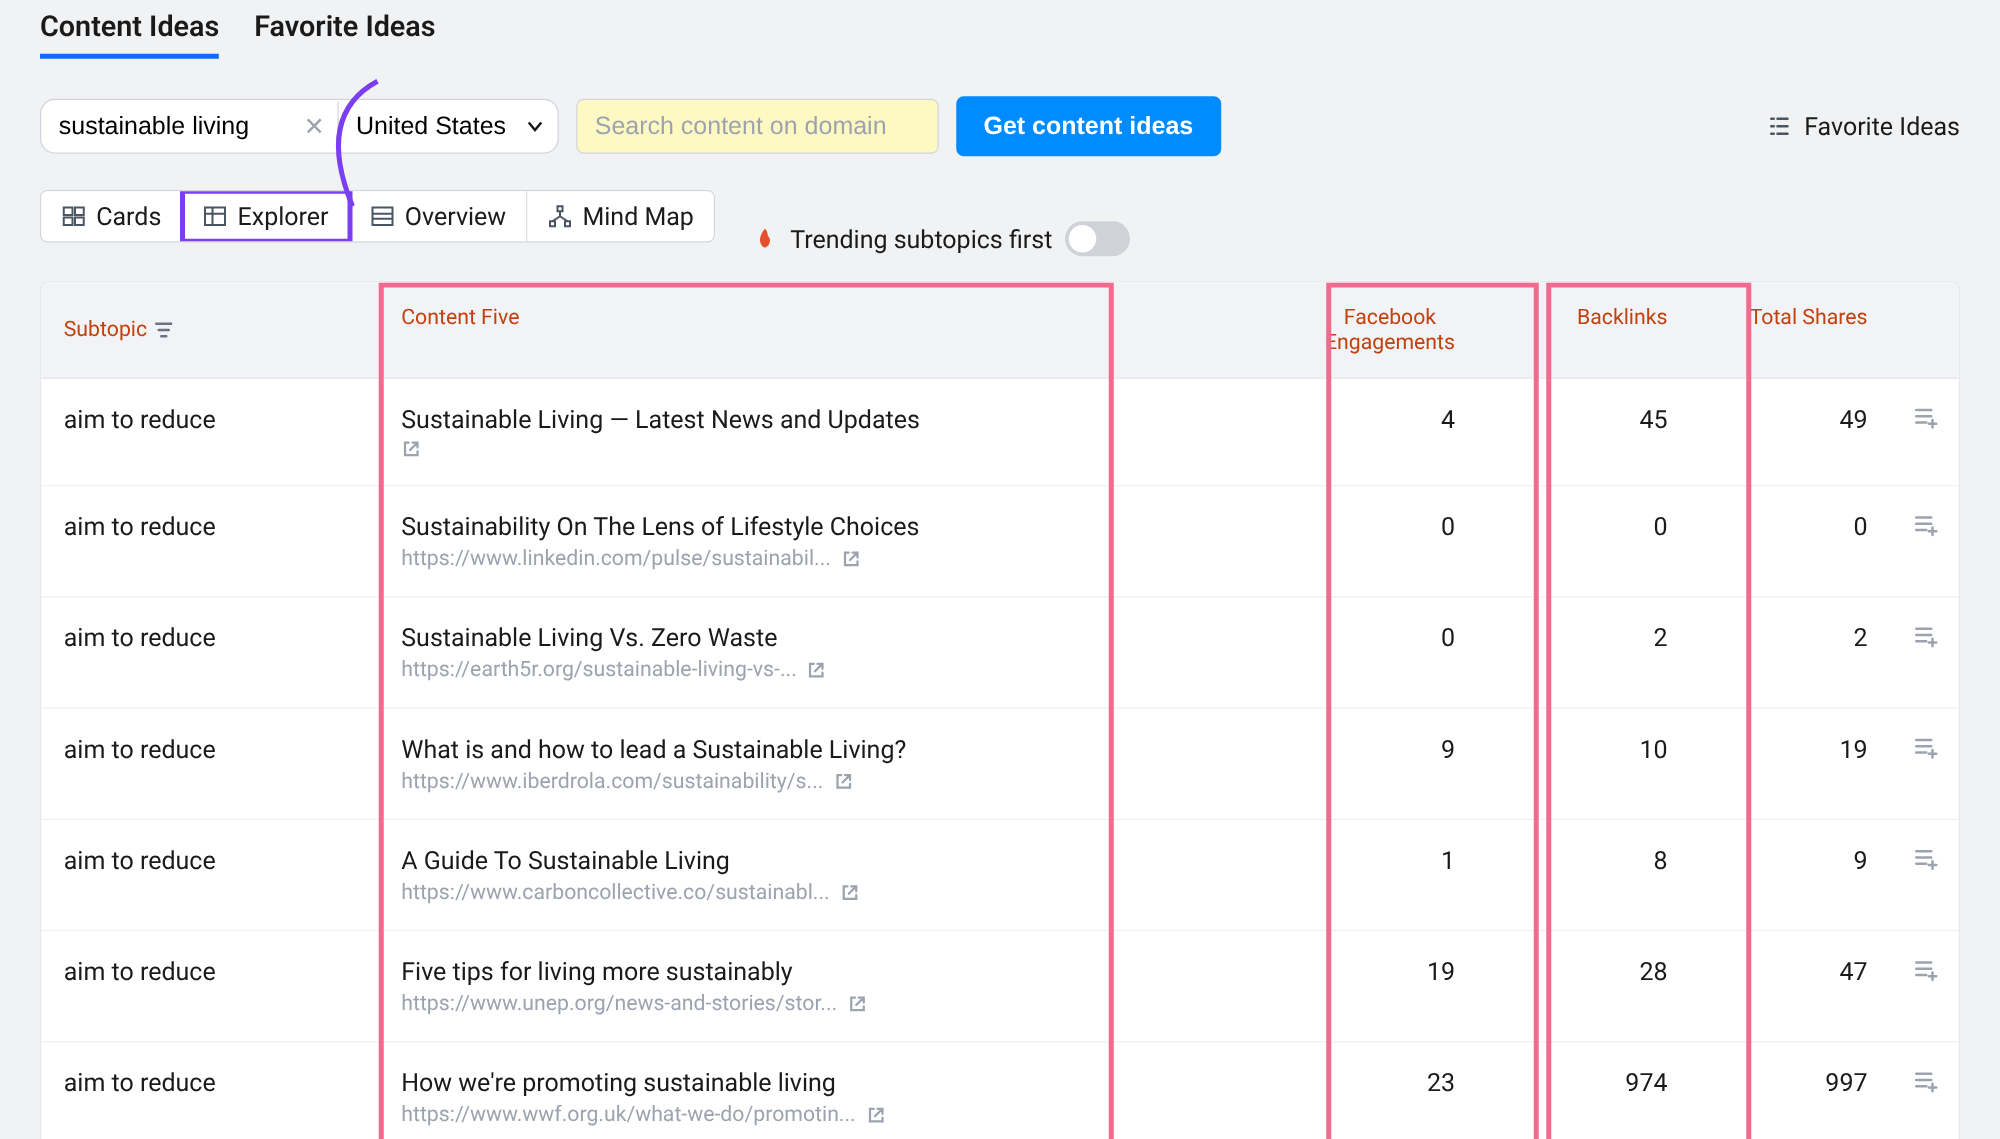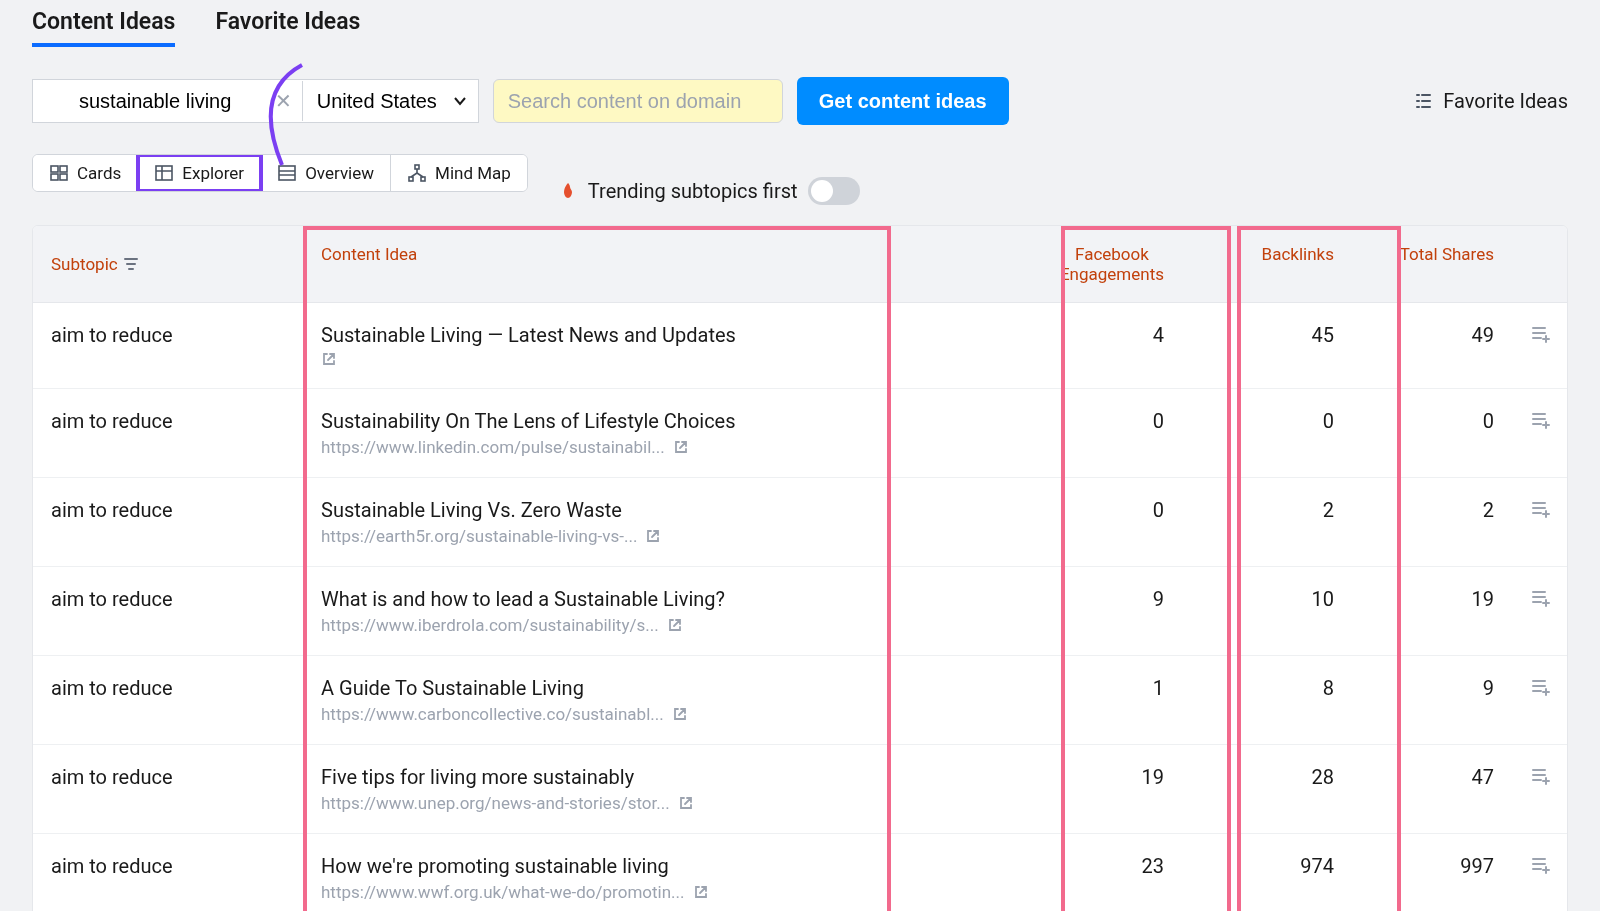--- a/index.html
+++ b/index.html
@@ -5,40 +5,39 @@
 * { box-sizing: border-box; margin: 0; padding: 0; }
 body {
   font-family: -apple-system, BlinkMacSystemFont, "Segoe UI", Roboto, Helvetica, Arial, sans-serif;
   background: #f1f2f4;
   color: #1a1a1a;
   padding: 8px 0 0 0;
 }
 .container { padding: 0 32px; }
 
 
-.tabs { display: flex; gap: 40px; padding-bottom: 8px; }
+.tabs { display: flex; gap: 28px; padding-bottom: 8px; }
 .tab { font-size: 23px; font-weight: 600; color: #1a1a1a; cursor: pointer; padding-bottom: 8px; }
 .tab.active { border-bottom: 4px solid #0b6cff; }
 
 
 .toolbar {
   display: flex;
   align-items: center;
   gap: 14px;
   margin-top: 22px;
   position: relative;
 }
 .input-group {
   display: flex;
   align-items: center;
   border: 1px solid #d1d5db;
   background: #fff;
-  border-radius: 0;
+  border-radius: 12px;
   height: 44px;
-  padding-left: 32px;
 }
 .topic-input {
   border: none; outline: none; font-size: 20px; padding: 0 14px; width: 200px; background: transparent;
 }
 .clear-x { font-size: 20px; color: #9ca3af; padding: 0 10px; cursor: pointer; }
 .country-select {
   border: none; outline: none; background: transparent; font-size: 20px;
   height: 40px; padding: 0 40px 0 14px; appearance: none; cursor: pointer;
 }
 .select-wrap { position: relative; border-left: 1px solid #d1d5db; }
@@ -61,21 +60,21 @@
 }
 
 
 .view-row {
   display: flex; align-items: center; gap: 0; margin-top: 16px;
 }
 .view-group {
   display: flex; border: 1px solid #d1d5db; border-radius: 6px; overflow: hidden; background: #fff;
 }
 .view-btn {
-  display: flex; align-items: center; gap: 8px; padding: 8px 16px; font-size: 17px;
+  display: flex; align-items: center; gap: 8px; padding: 8px 16px; font-size: 20px;
   border-right: 1px solid #d1d5db; cursor: pointer; background: #fff;
 }
 .view-btn:last-child { border-right: none; }
 .view-btn.highlighted {
   outline: 4px solid #7b3ff2; outline-offset: -2px; position: relative; z-index: 2;
 }
 .trending {
   display: flex; align-items: center; gap: 10px; margin-left: 30px; font-size: 20px; margin-top: 36px;
 }
 .toggle {
@@ -224,21 +223,21 @@
     <div class="hl hl-bl"></div>
     <div class="hl hl-ts"></div>
 
     <div class="thead">
       <div class="th col-subtopic">
         <span>Subtopic</span>
         <svg class="icon-sm" style="width:14px;height:14px" viewBox="0 0 14 14">
             <path d="M1 2h12M3 7h8M5 12h4" stroke="#6b7280" stroke-width="2" stroke-linecap="round"></path>
           </svg>
       </div>
-      <div class="th col-idea">Content Idea</div>
+      <div class="th col-idea">Content Five</div>
       <div class="th col-fb">
         <span class="fb-split"><span>Facebook</span><br><span>Engagements</span></span>
       </div>
       <div class="th col-bl">Backlinks</div>
       <div class="th col-ts">Total Shares</div>
       <div class="th col-act"></div>
     </div>
 
     <div id="tbody">
         <div class="trow">

